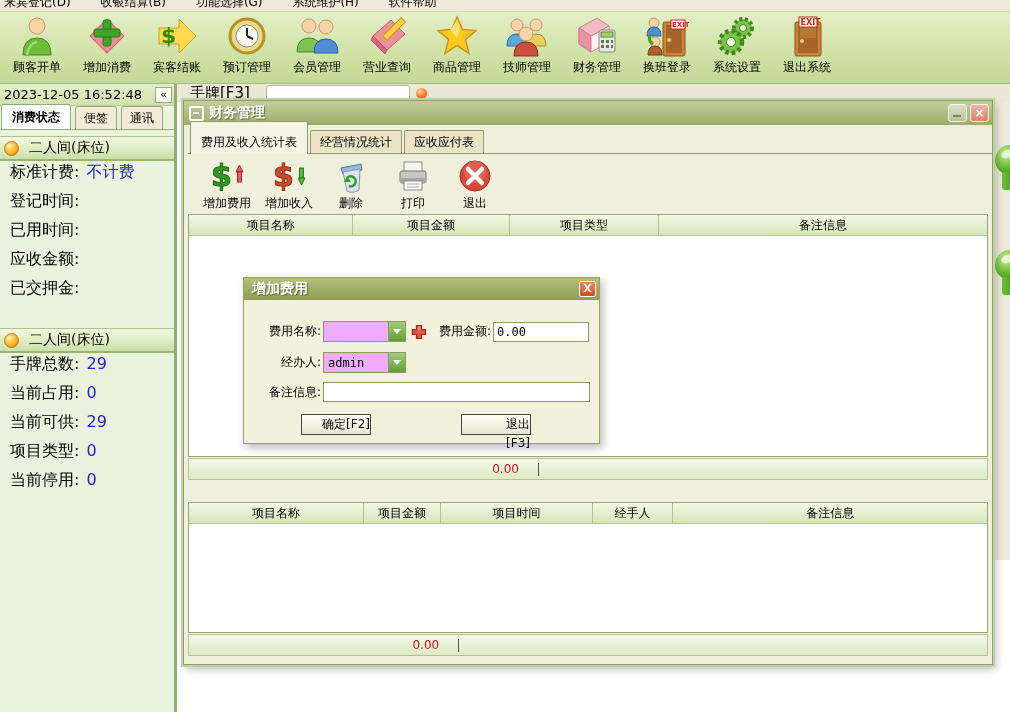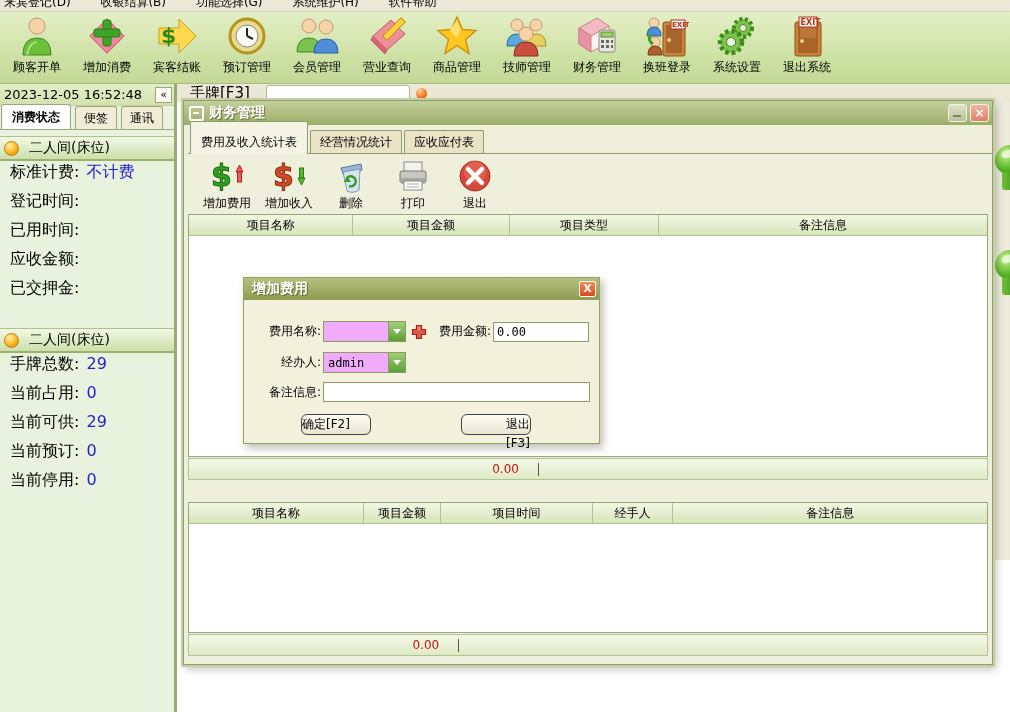--- a/index.html
+++ b/index.html
@@ -81,21 +81,21 @@
   .ae-titlebar { height:22px; background:linear-gradient(#b4c07e,#8e9d51); display:flex; align-items:center; padding:0 3px 0 8px; }
   .ae-title { color:#fff; font-weight:bold; font-size:14px; text-shadow:1px 1px 1px rgba(80,90,40,.8); }
   .ae-close { margin-left:auto; width:17px; height:16px; border:1px solid #fff; border-radius:2px; background:linear-gradient(#f6895e,#d9481d); color:#fff; font-weight:bold; font-size:11px; line-height:14px; text-align:center; cursor:pointer; }
   .ae-row { position:absolute; display:flex; align-items:center; }
   .ae-label { font-size:12px; }
   .combo { display:flex; height:21px; border:1px solid #8d9a63; background:#f0abfc; }
   .combo .combo-text { flex:1; font-family:"DejaVu Sans Mono","Liberation Mono",monospace; font-size:12px; padding:3px 2px 0 4px; overflow:hidden; }
   .combo .combo-btn { width:17px; background:linear-gradient(#9fcf7a,#5ba032); border-left:1px solid #8d9a63; display:flex; align-items:center; justify-content:center; cursor:pointer; }
   .combo .combo-btn:after { content:""; width:0; height:0; border-left:4px solid transparent; border-right:4px solid transparent; border-top:5px solid #fff; }
   .ae-input { height:20px; border:1px solid #8d9a63; background:#fff; font-size:12px; padding:0 3px; font-family:"DejaVu Sans Mono","Liberation Mono",monospace; }
-  .ae-btn { position:absolute; width:70px; height:21px; background:linear-gradient(#fefdf2,#e8e6d2); border:1px solid #444; border-radius:6px; font-size:12px; text-align:left; line-height:19px; cursor:pointer; }
+  .ae-btn { position:absolute; width:70px; height:21px; background:linear-gradient(#fefdf2,#e8e6d2); border:1px solid #444; border-radius:0; font-size:12px; text-align:right; line-height:19px; cursor:pointer; }
 
   .plus-icon svg { width:16px; height:16px; display:block; }
 </style>
 </head>
 <body>
 
 <div class="page">
 
   <div class="menubar">
     <div class="menubar-inner">
@@ -277,21 +277,21 @@
     </div>
     <div class="side-row">
       <span>当前占用:</span>
       <span class="val">0</span>
     </div>
     <div class="side-row">
       <span>当前可供:</span>
       <span class="val">29</span>
     </div>
     <div class="side-row">
-      <span>当前预订:</span>
+      <span>项目类型:</span>
       <span class="val">0</span>
     </div>
     <div class="side-row">
       <span>当前停用:</span>
       <span class="val">0</span>
     </div>
   </div>
 
   <div class="main-top-strip"></div>
   <span class="handtag-label">手牌[F3]</span>

